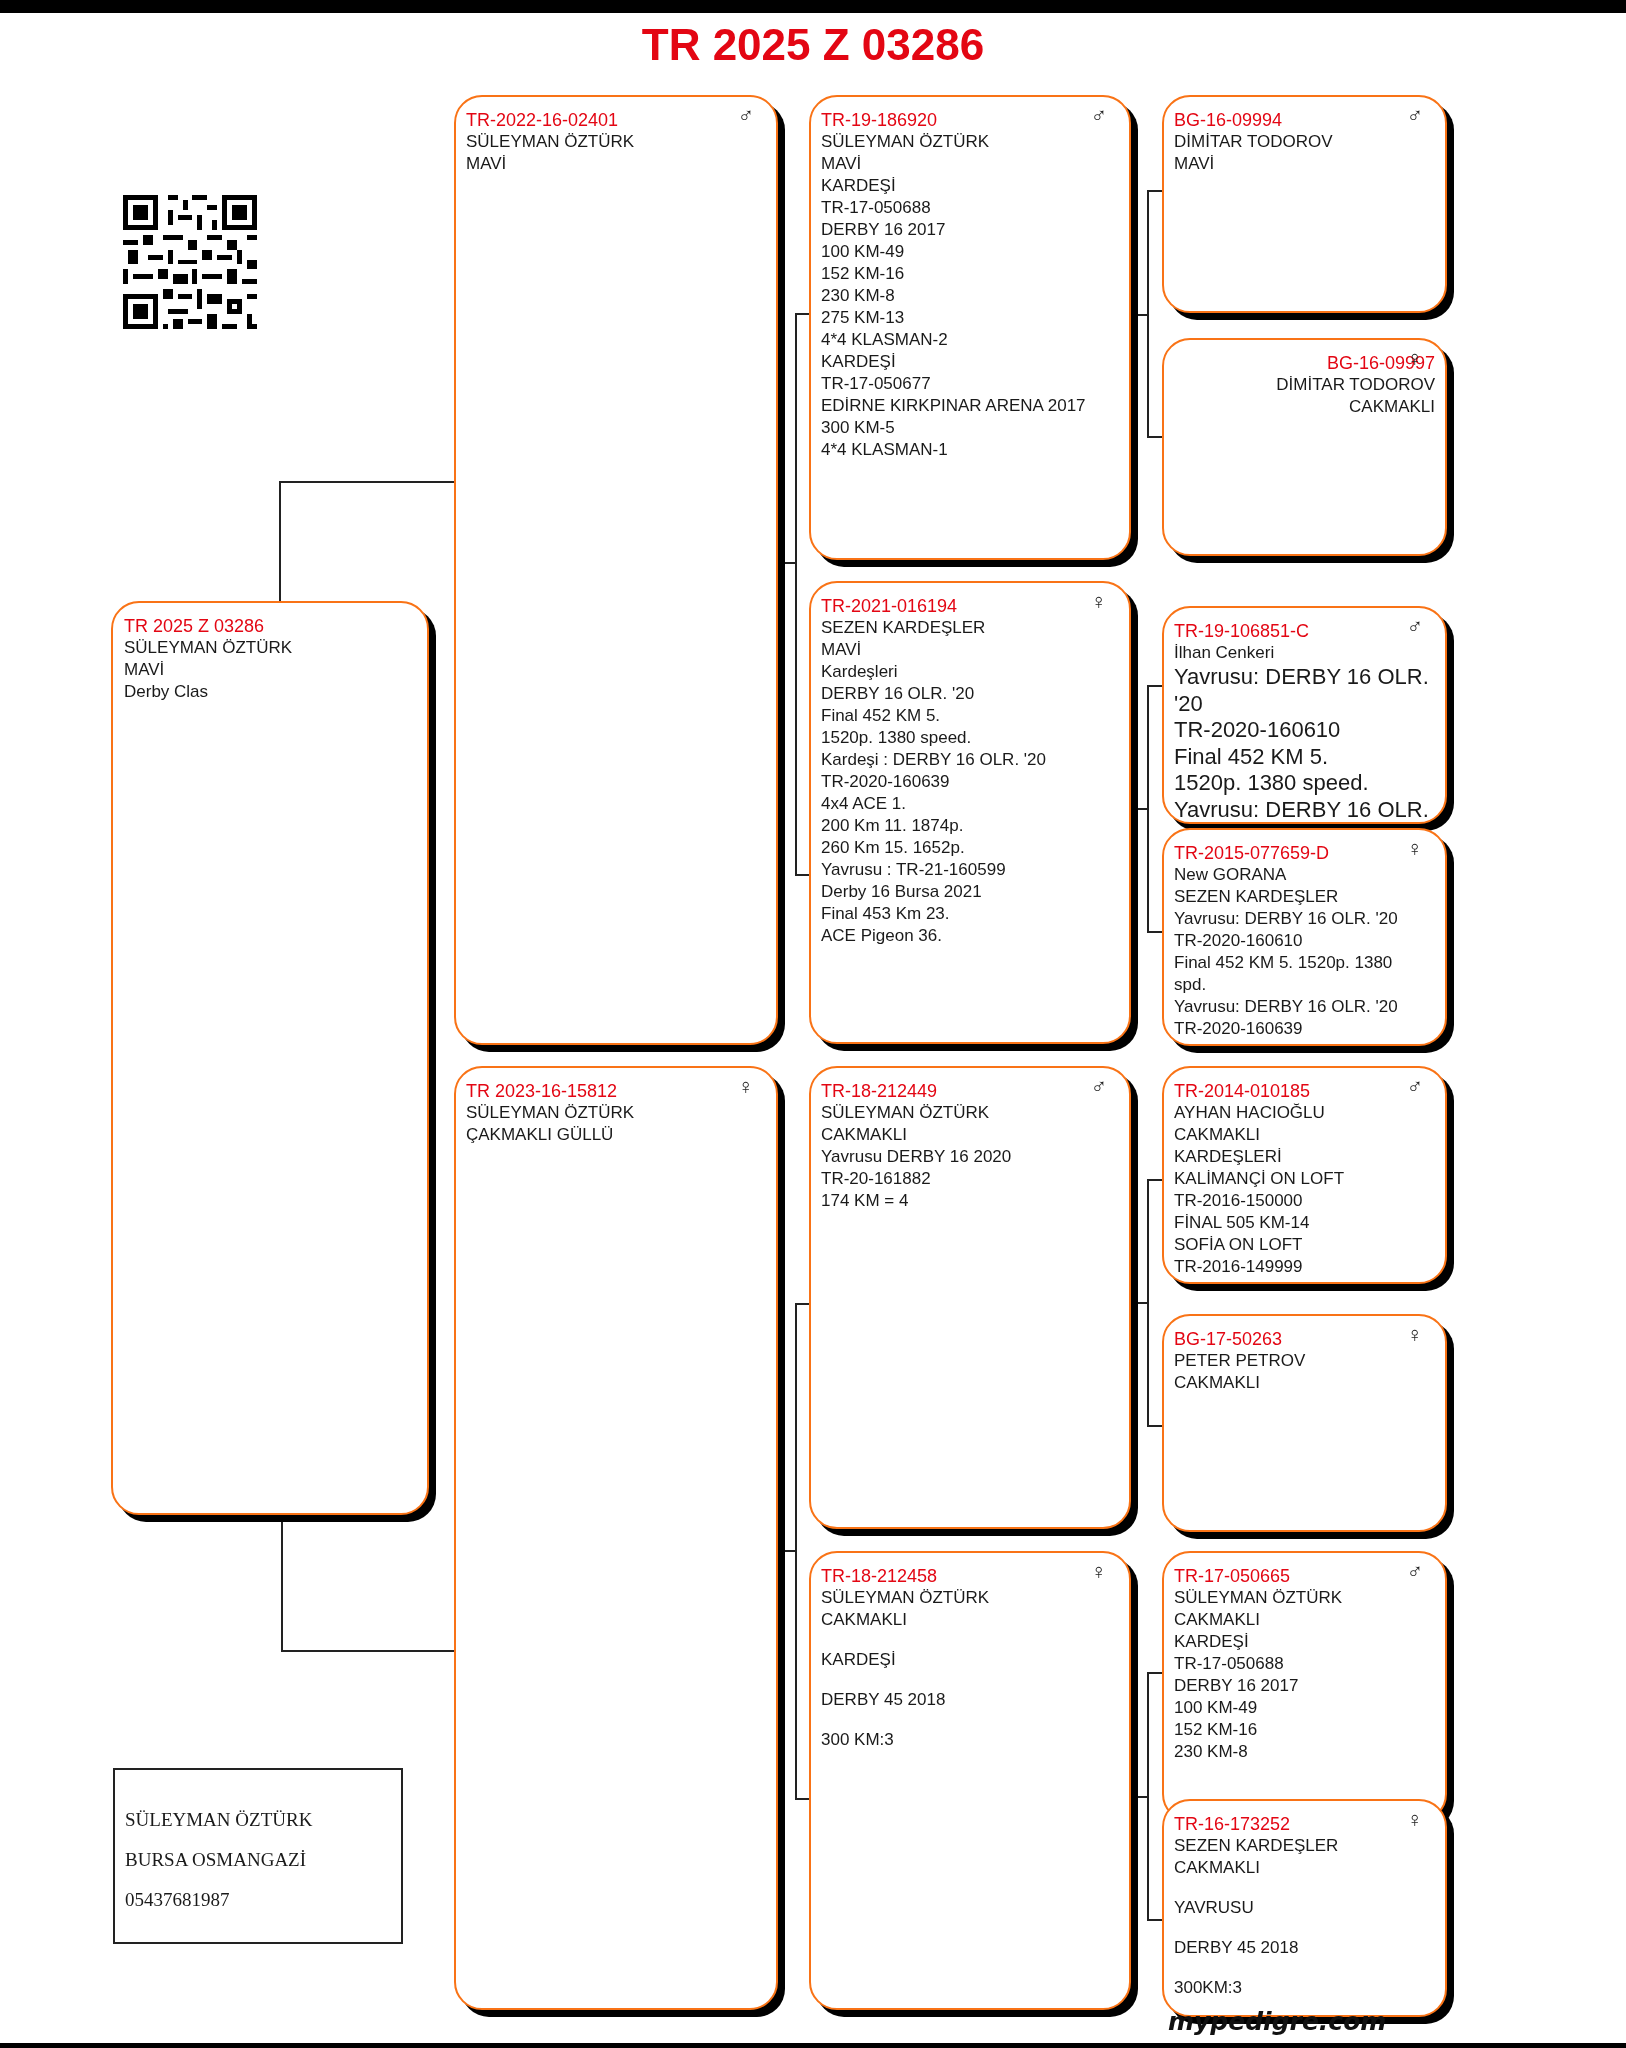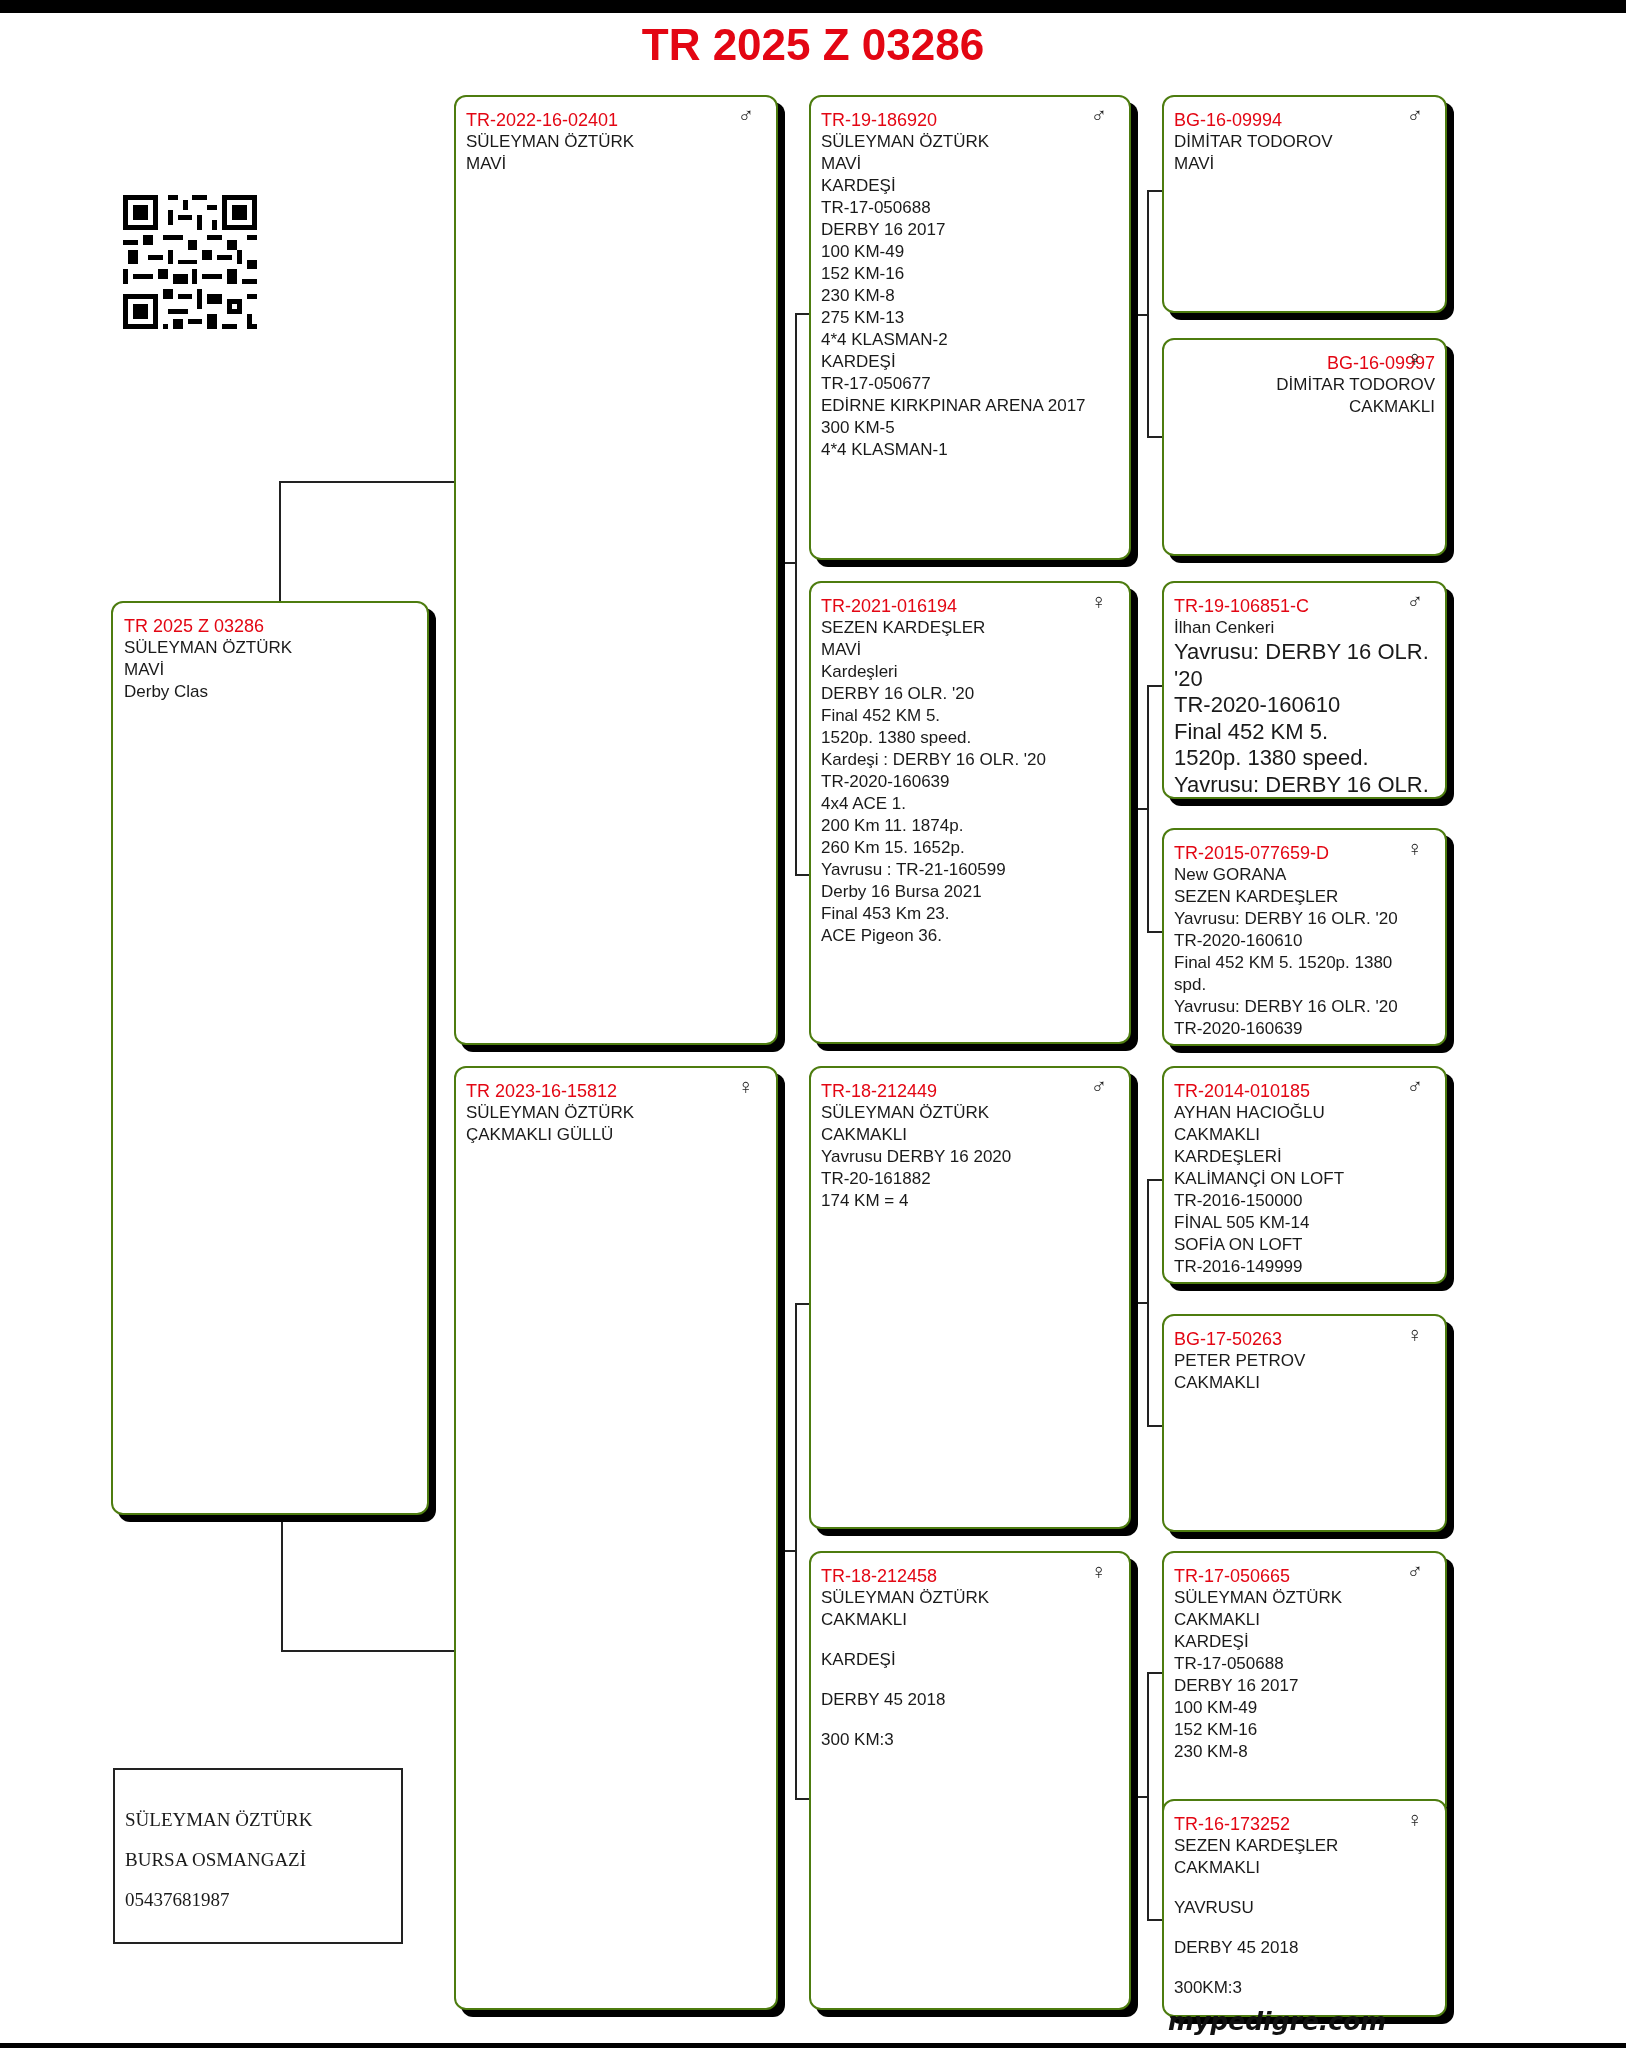--- a/index.html
+++ b/index.html
@@ -3,21 +3,21 @@
 <meta charset="utf-8">
 <style>
   html, body { margin:0; padding:0; }
   body { width:1626px; height:2048px; position:relative; background:#fff; overflow:hidden;
          font-family:"Liberation Sans", "DejaVu Sans", sans-serif; color:#1a1a1a; }
   .topbar { position:absolute; left:0; top:0; width:1626px; height:13px; background:#000; }
   .bottombar { position:absolute; left:0; top:2043px; width:1626px; height:5px; background:#000; }
   .title { position:absolute; left:0; top:20px; width:1626px; text-align:center;
            font-size:44px; font-weight:bold; color:#e30613; letter-spacing:0px; }
   .qr { position:absolute; left:118px; top:190px; width:144px; height:144px; }
-  .card { position:absolute; background:#fff; border:2px solid #4d7c0f; border-radius:12px;
+  .card { position:absolute; background:#fff; border:2px solid #f97316; border-radius:28px;
           box-shadow:7px 7px 0 #000; box-sizing:border-box; padding:12px 10px 0 10px; overflow:hidden; }
   .card .ring { color:#e30613; font-size:18px; font-weight:normal; line-height:22px; white-space:nowrap; }
   .card .line { font-size:17px; line-height:22px; white-space:pre-wrap; min-height:22px; }
   .card .sex { position:absolute; right:22px; top:8px; font-size:22px; line-height:22px; color:#222; }
   .card.big .line { font-size:22px; line-height:26.5px; }
   .line.blank { min-height:18px; }
   .conn { position:absolute; background:#222; }
   .owner { position:absolute; left:113px; top:1768px; width:290px; height:176px;
            border:2px solid #222; box-sizing:border-box; padding:30px 10px 0 10px;
            font-family:"Liberation Serif", "DejaVu Serif", serif; font-size:19px; }
@@ -208,21 +208,21 @@
     <span class="sex">♂</span>
     <div class="line">DİMİTAR TODOROV</div>
     <div class="line">MAVİ</div>
   </div>
 <div class="card" style="left:1162px;top:338px;width:285px;height:218px;text-align:right;">
     <div class="ring">BG-16-09997</div>
     <span class="sex">♀</span>
     <div class="line">DİMİTAR TODOROV</div>
     <div class="line">CAKMAKLI</div>
   </div>
-<div class="card big" style="left:1162px;top:581px;width:285px;height:218px;">
+<div class="card big" style="left:1162px;top:606px;width:285px;height:218px;">
     <div class="ring">TR-19-106851-C</div>
     <span class="sex">♂</span>
     <div class="line" style="font-size: 17px; line-height: 22px;">İlhan Cenkeri</div>
     <div class="line" style="font-size: 22px; line-height: 26.5px;">Yavrusu: DERBY 16 OLR.</div>
     <div class="line" style="font-size: 22px; line-height: 26.5px;">'20</div>
     <div class="line" style="font-size: 22px; line-height: 26.5px;">TR-2020-160610</div>
     <div class="line" style="font-size: 22px; line-height: 26.5px;">Final 452 KM 5.</div>
     <div class="line" style="font-size: 22px; line-height: 26.5px;">1520p. 1380 speed.</div>
     <div class="line" style="font-size: 22px; line-height: 26.5px;">Yavrusu: DERBY 16 OLR.</div>
   </div>

